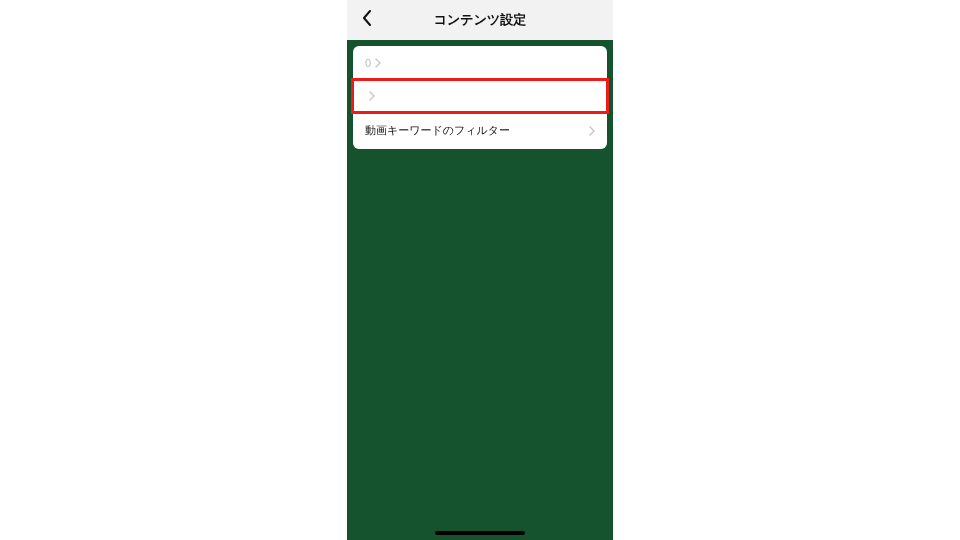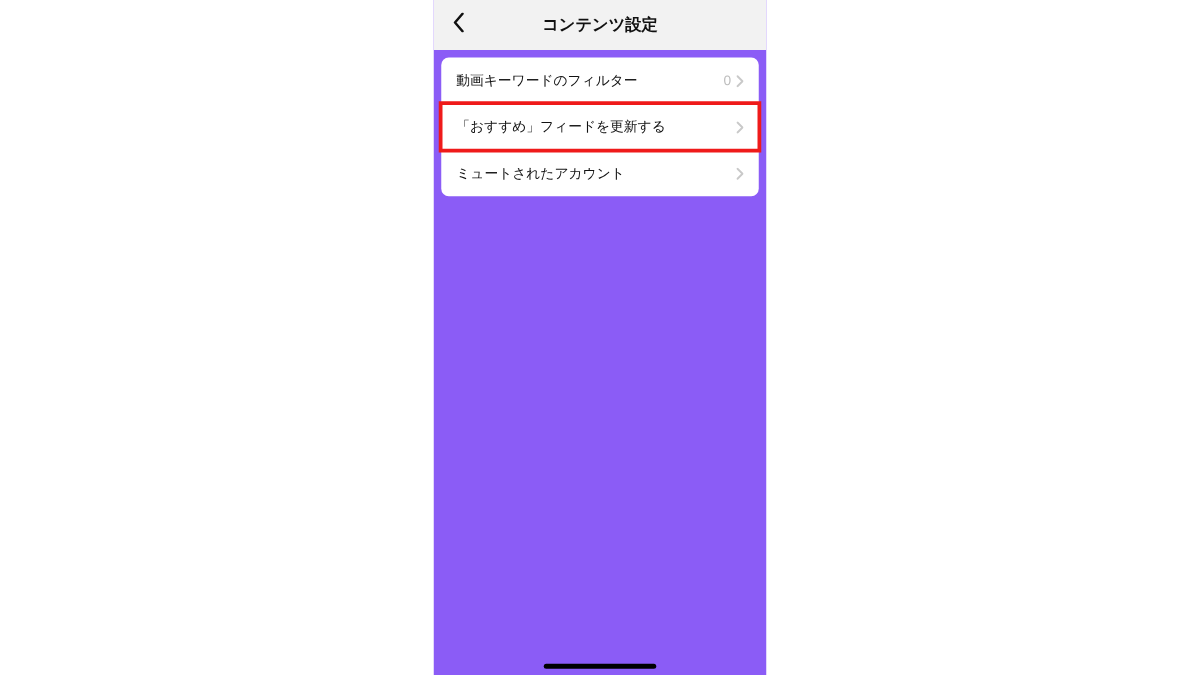--- a/index.html
+++ b/index.html
@@ -8,21 +8,21 @@
       height: 540px;
       background: #ffffff;
       display: flex;
       justify-content: center;
       align-items: flex-start;
       font-family: -apple-system, BlinkMacSystemFont, "Hiragino Sans", "Hiragino Kaku Gothic ProN", Meiryo, sans-serif;
     }
     .phone {
       width: 266px;
       height: 540px;
-      background: #8b5cf6;
+      background: #14532d;
       position: relative;
       overflow: hidden;
     }
     .header {
       height: 40px;
       display: flex;
       align-items: center;
       justify-content: center;
       position: relative;
       background: #f2f2f2;
@@ -102,46 +102,44 @@
             <path d="M8 1 L2 8 L8 15" stroke="#111" stroke-width="2" fill="none" stroke-linecap="round" stroke-linejoin="round"></path>
           </svg>
       </span>
     </div>
     <div class="title">コンテンツ設定</div>
   </div>
 
   <div class="list">
 
     <div class="row">
-      <span class="row-label">動画キーワードのフィルター</span>
       <span class="row-right">
         <span class="row-value">0</span>
         <span class="chevron">
           <svg viewBox="0 0 6 10">
               <path d="M1 1 L5 5 L1 9" stroke="#c9c9c9" stroke-width="1.5" fill="none" stroke-linecap="round" stroke-linejoin="round"></path>
             </svg>
         </span>
       </span>
     </div>
 
 
     <div class="row highlighted">
-      <span class="row-label">「おすすめ」フィードを更新する</span>
       <span class="row-right">
         <span class="row-value"></span>
         <span class="chevron">
           <svg viewBox="0 0 6 10">
               <path d="M1 1 L5 5 L1 9" stroke="#c9c9c9" stroke-width="1.5" fill="none" stroke-linecap="round" stroke-linejoin="round"></path>
             </svg>
         </span>
       </span>
     </div>
 
     <div class="row">
-      <span class="row-label">ミュートされたアカウント</span>
+      <span class="row-label">動画キーワードのフィルター</span>
       <span class="row-right">
         <span class="row-value"></span>
         <span class="chevron">
           <svg viewBox="0 0 6 10">
               <path d="M1 1 L5 5 L1 9" stroke="#c9c9c9" stroke-width="1.5" fill="none" stroke-linecap="round" stroke-linejoin="round"></path>
             </svg>
         </span>
       </span>
     </div>
 

